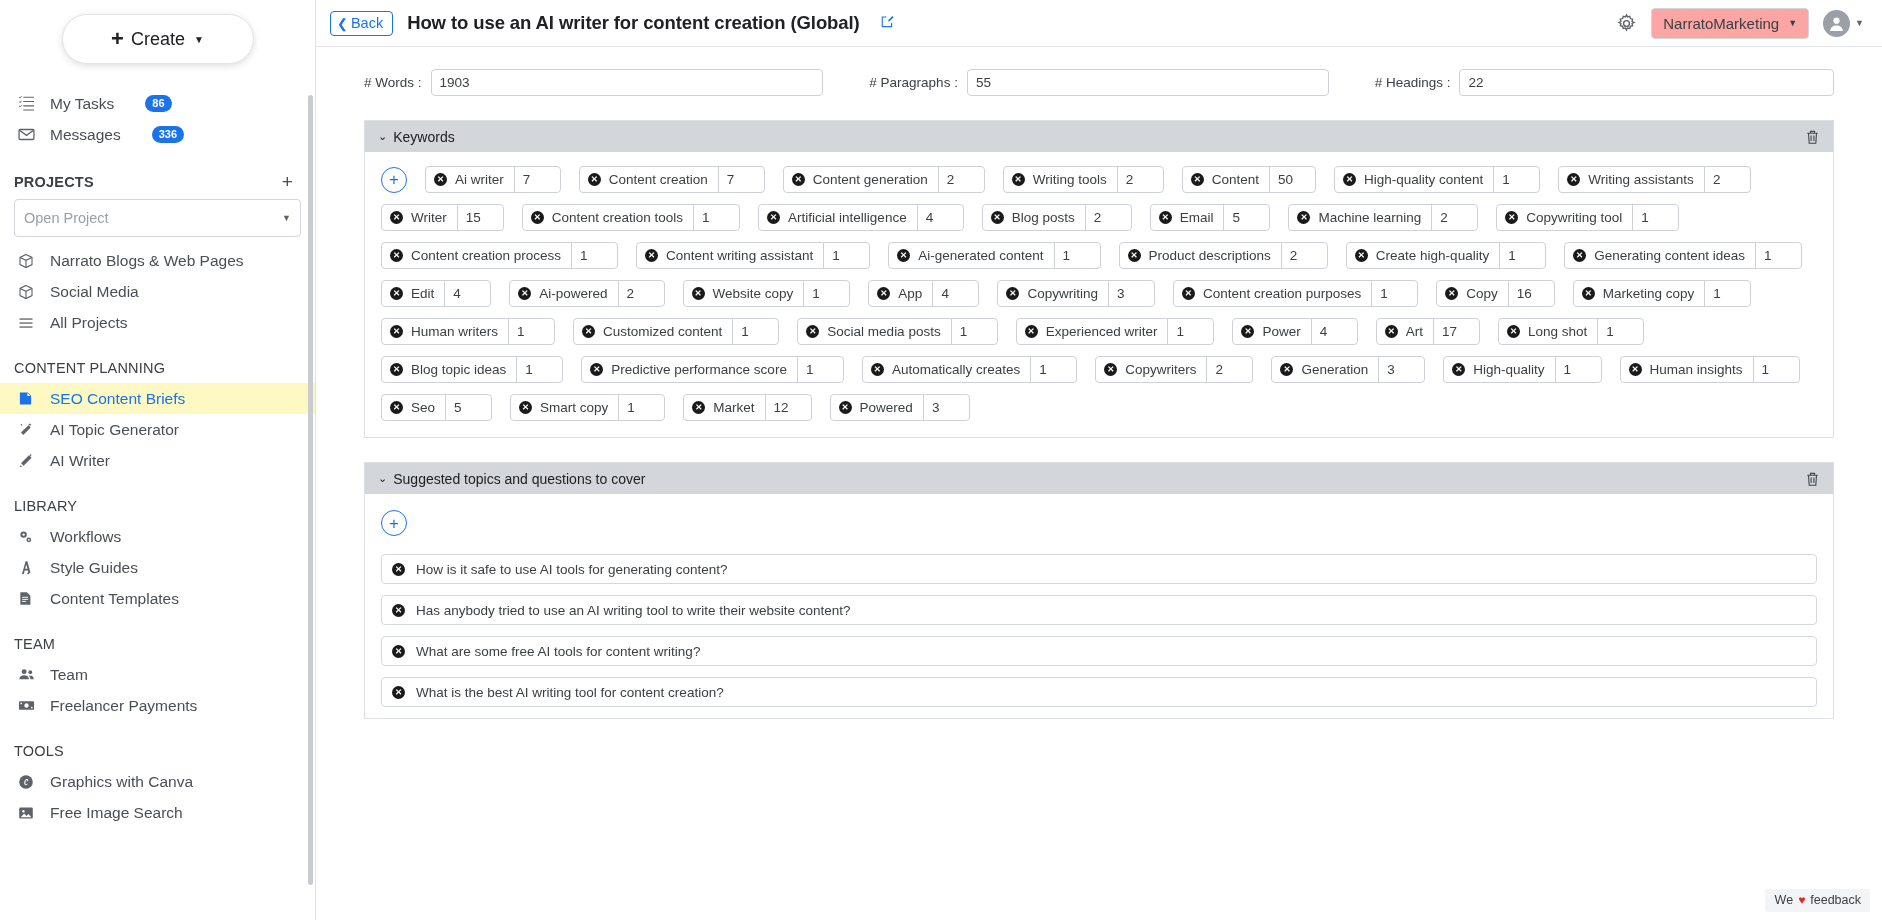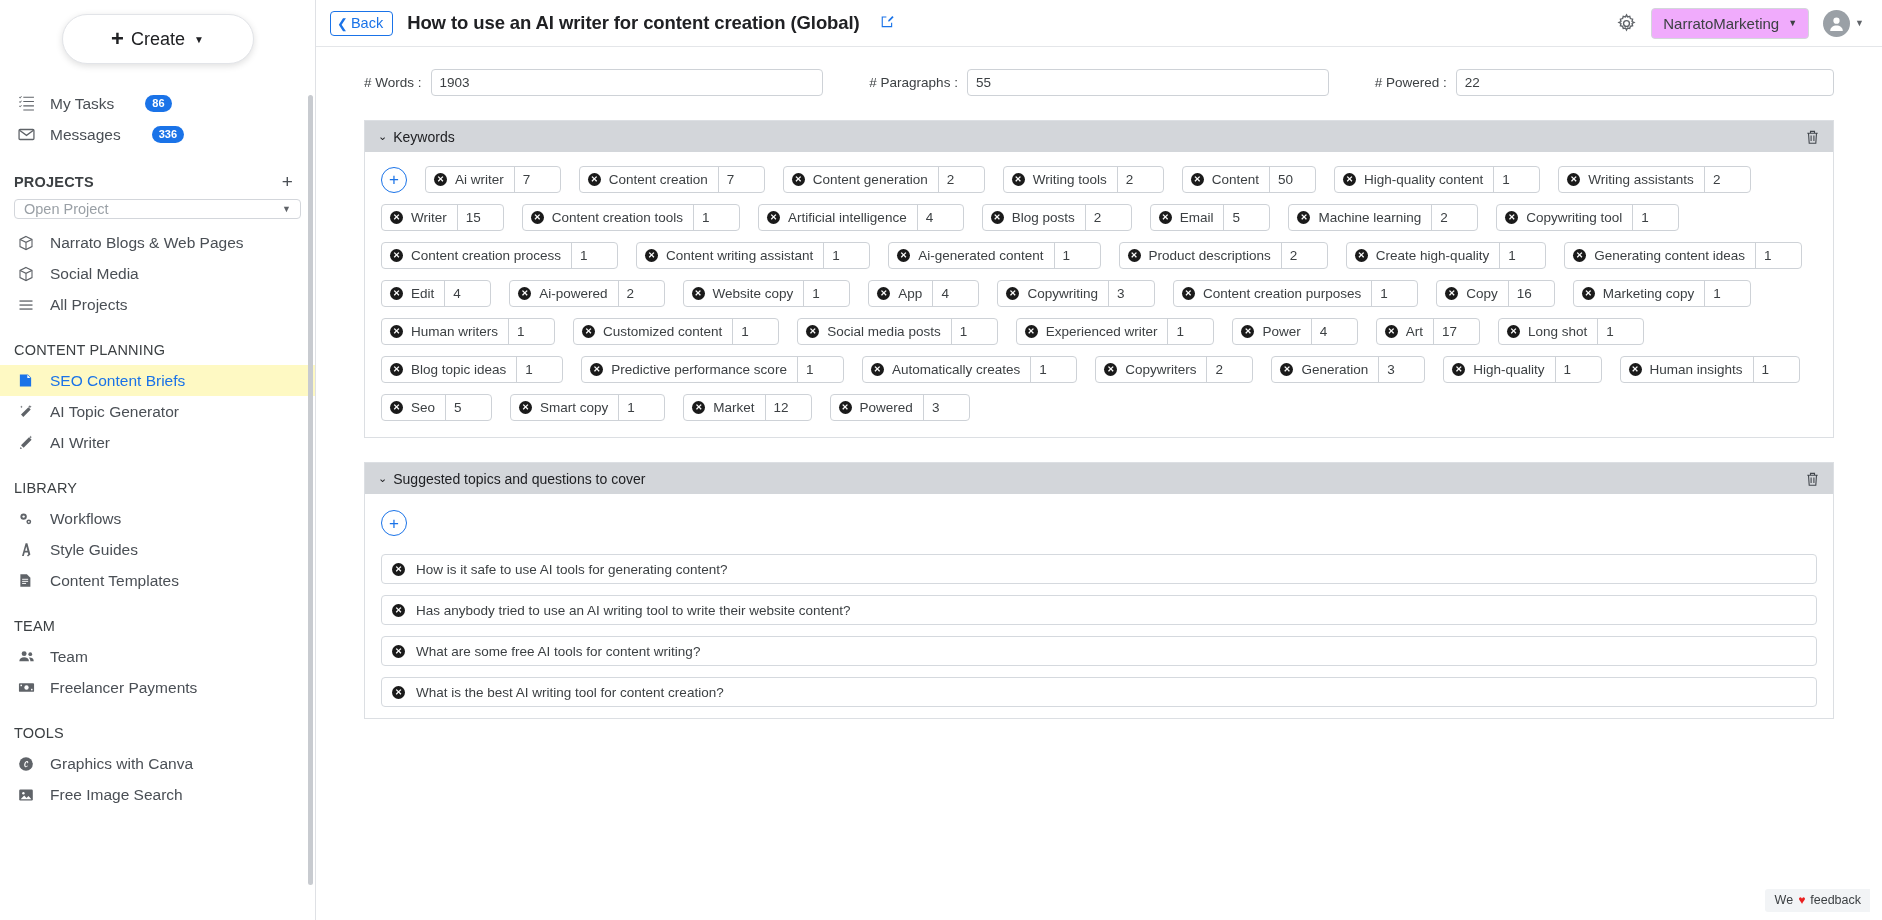--- a/index.html
+++ b/index.html
@@ -48,21 +48,21 @@
     font-size: 11px; font-weight: 700; padding: 1px 7px 2px; line-height: 1.3;
     margin-left: 20px;
   }
   .section-head {
     display: flex; align-items: center; justify-content: space-between;
     padding: 0 22px 0 14px; margin-top: 22px; margin-bottom: 8px;
     font-size: 14.5px; letter-spacing: .2px; color: #3c4043; font-weight: 700;
   }
   .section-head .plus-sm { font-size: 19px; color: #4a4f55; font-weight: 400; cursor: pointer; line-height: 1; }
   .proj-select {
-    margin: 4px 14px 8px 14px; height: 20px;
+    margin: 4px 14px 8px 14px; height: 38px;
     border: 1px solid #d3d6db; border-radius: 4px; background: #fff;
     display: flex; align-items: center; justify-content: space-between;
     padding: 0 9px; font-size: 14.5px; color: #9aa0a6; cursor: pointer;
   }
   .proj-select .caret { color: #5f6368; font-size: 9px; }
   .nav-row.active { background: #fef9c3; color: #1a73e8; }
   .nav-row.active .ico { color: #1a73e8; }
   .sec-label { padding-left: 14px; margin-top: 22px; margin-bottom: 7px;
      font-size: 14.5px; font-weight: 400; color: #3c4043; letter-spacing: .2px; }
 
@@ -79,21 +79,21 @@
     display: flex; align-items: center; gap: 3px; font-size: 14.5px; cursor: pointer;
   }
   .back-btn .chev { font-size: 13px; }
   .doc-title { font-size: 18.5px; font-weight: 700; color: #202124; letter-spacing: -.1px; }
   .edit-ico { color: #1a73e8; font-size: 15px; margin-left: 6px; cursor: pointer; }
   .topbar-right { margin-left: auto; display: flex; align-items: center; gap: 14px; }
   .gear { color: #5f6368; cursor: pointer; display: flex; }
   .org-btn {
     border: 1px solid #d3d6db; border-radius: 4px; height: 31px;
     padding: 0 11px; display: flex; align-items: center; gap: 9px;
-    font-size: 15px; color: #3c4043; background: #f0abfc; cursor: pointer;
+    font-size: 15px; color: #3c4043; background: #fca5a5; cursor: pointer;
   }
   .org-btn .caret { font-size: 9px; }
   .avatar-wrap { display: flex; align-items: center; gap: 5px; cursor: pointer; }
   .avatar { width: 27px; height: 27px; border-radius: 50%; background: #9aa0a6;
      display: flex; align-items: center; justify-content: center; color: #fff; }
   .avatar-caret { font-size: 9px; color: #5f6368; }
 
   
   .content { padding: 22px 0 0 0; height: 873px; overflow: hidden; position: relative; text-align: center; }
   .stats-row { display: flex; padding: 0 48px 0 48px; gap: 46px; }
@@ -380,21 +380,21 @@
       <div class="stats-row">
         <div class="stat">
           <span class="stat-label"># Words :</span>
           <span class="stat-input">1903</span>
         </div>
         <div class="stat">
           <span class="stat-label"># Paragraphs :</span>
           <span class="stat-input">55</span>
         </div>
         <div class="stat">
-          <span class="stat-label"># Powered :</span>
+          <span class="stat-label"># Headings :</span>
           <span class="stat-input">22</span>
         </div>
       </div>
 
       <div class="panel">
         <div class="panel-head">
           <span class="left">
             <span class="chev">⌄</span>
             <span>Keywords</span>
           </span>

